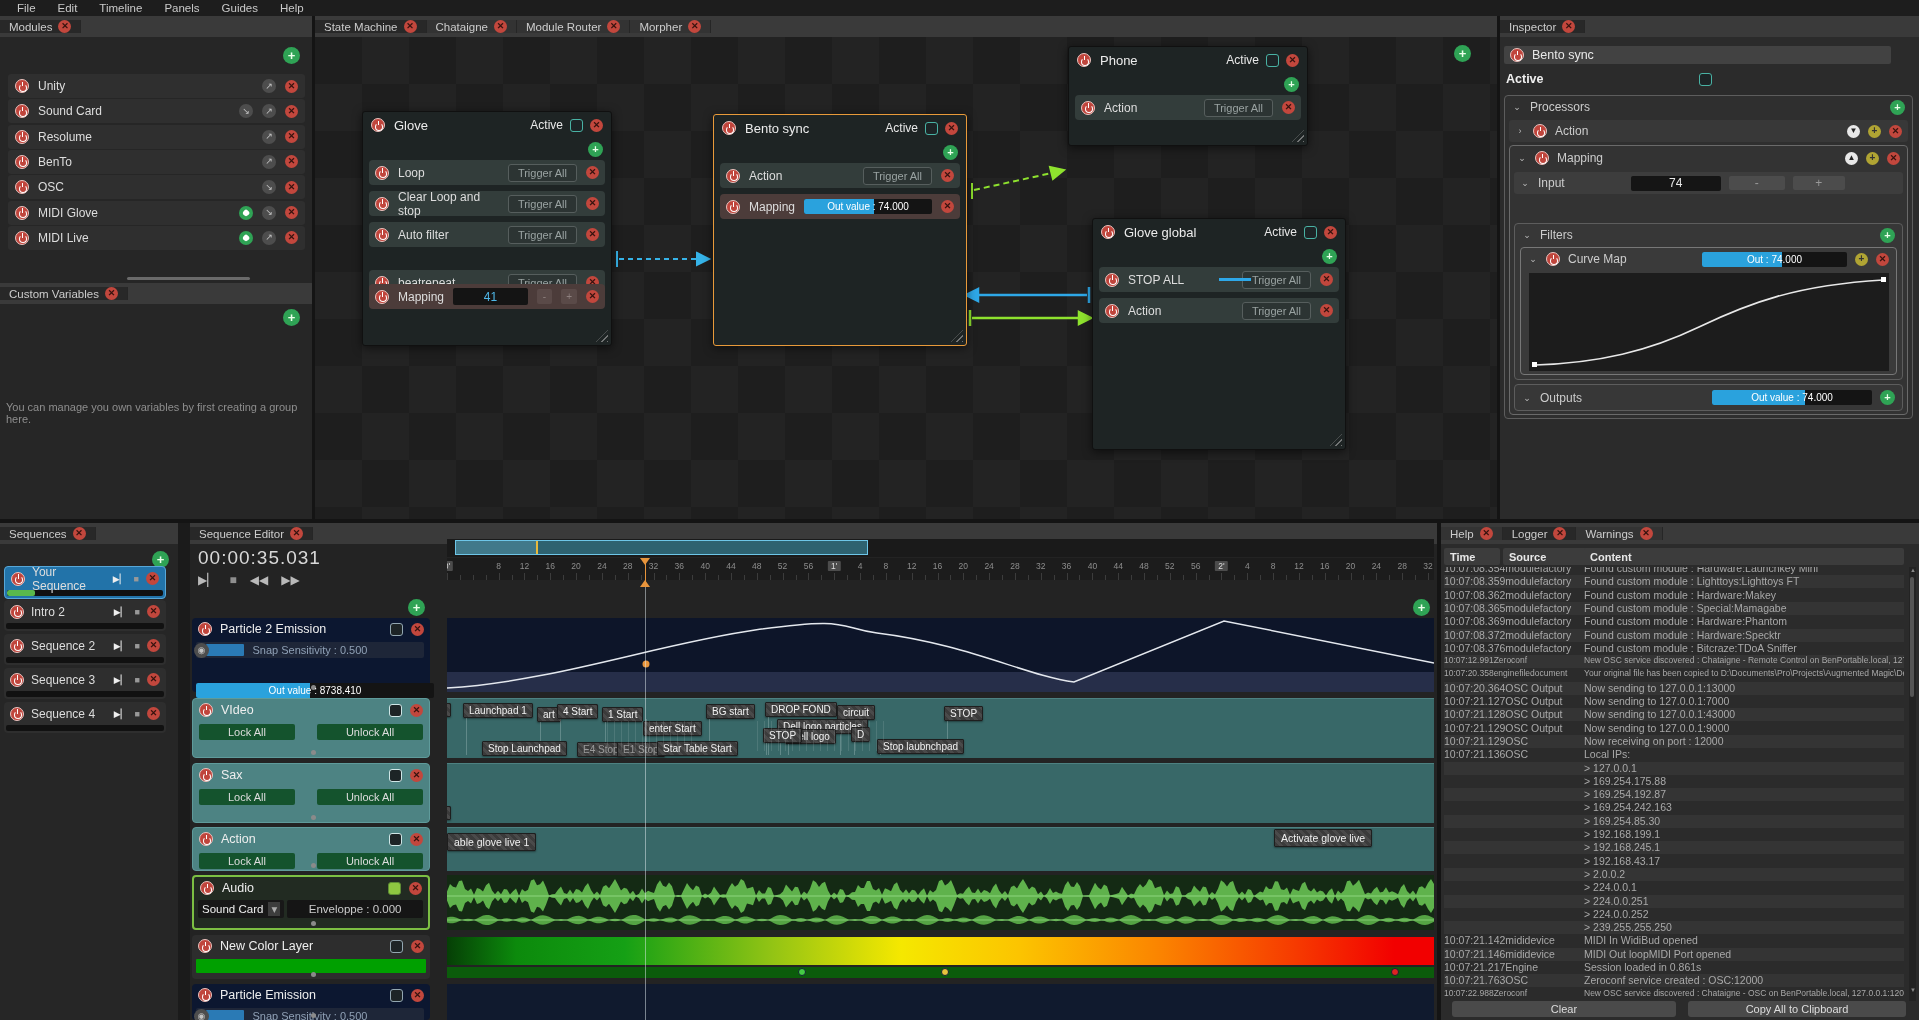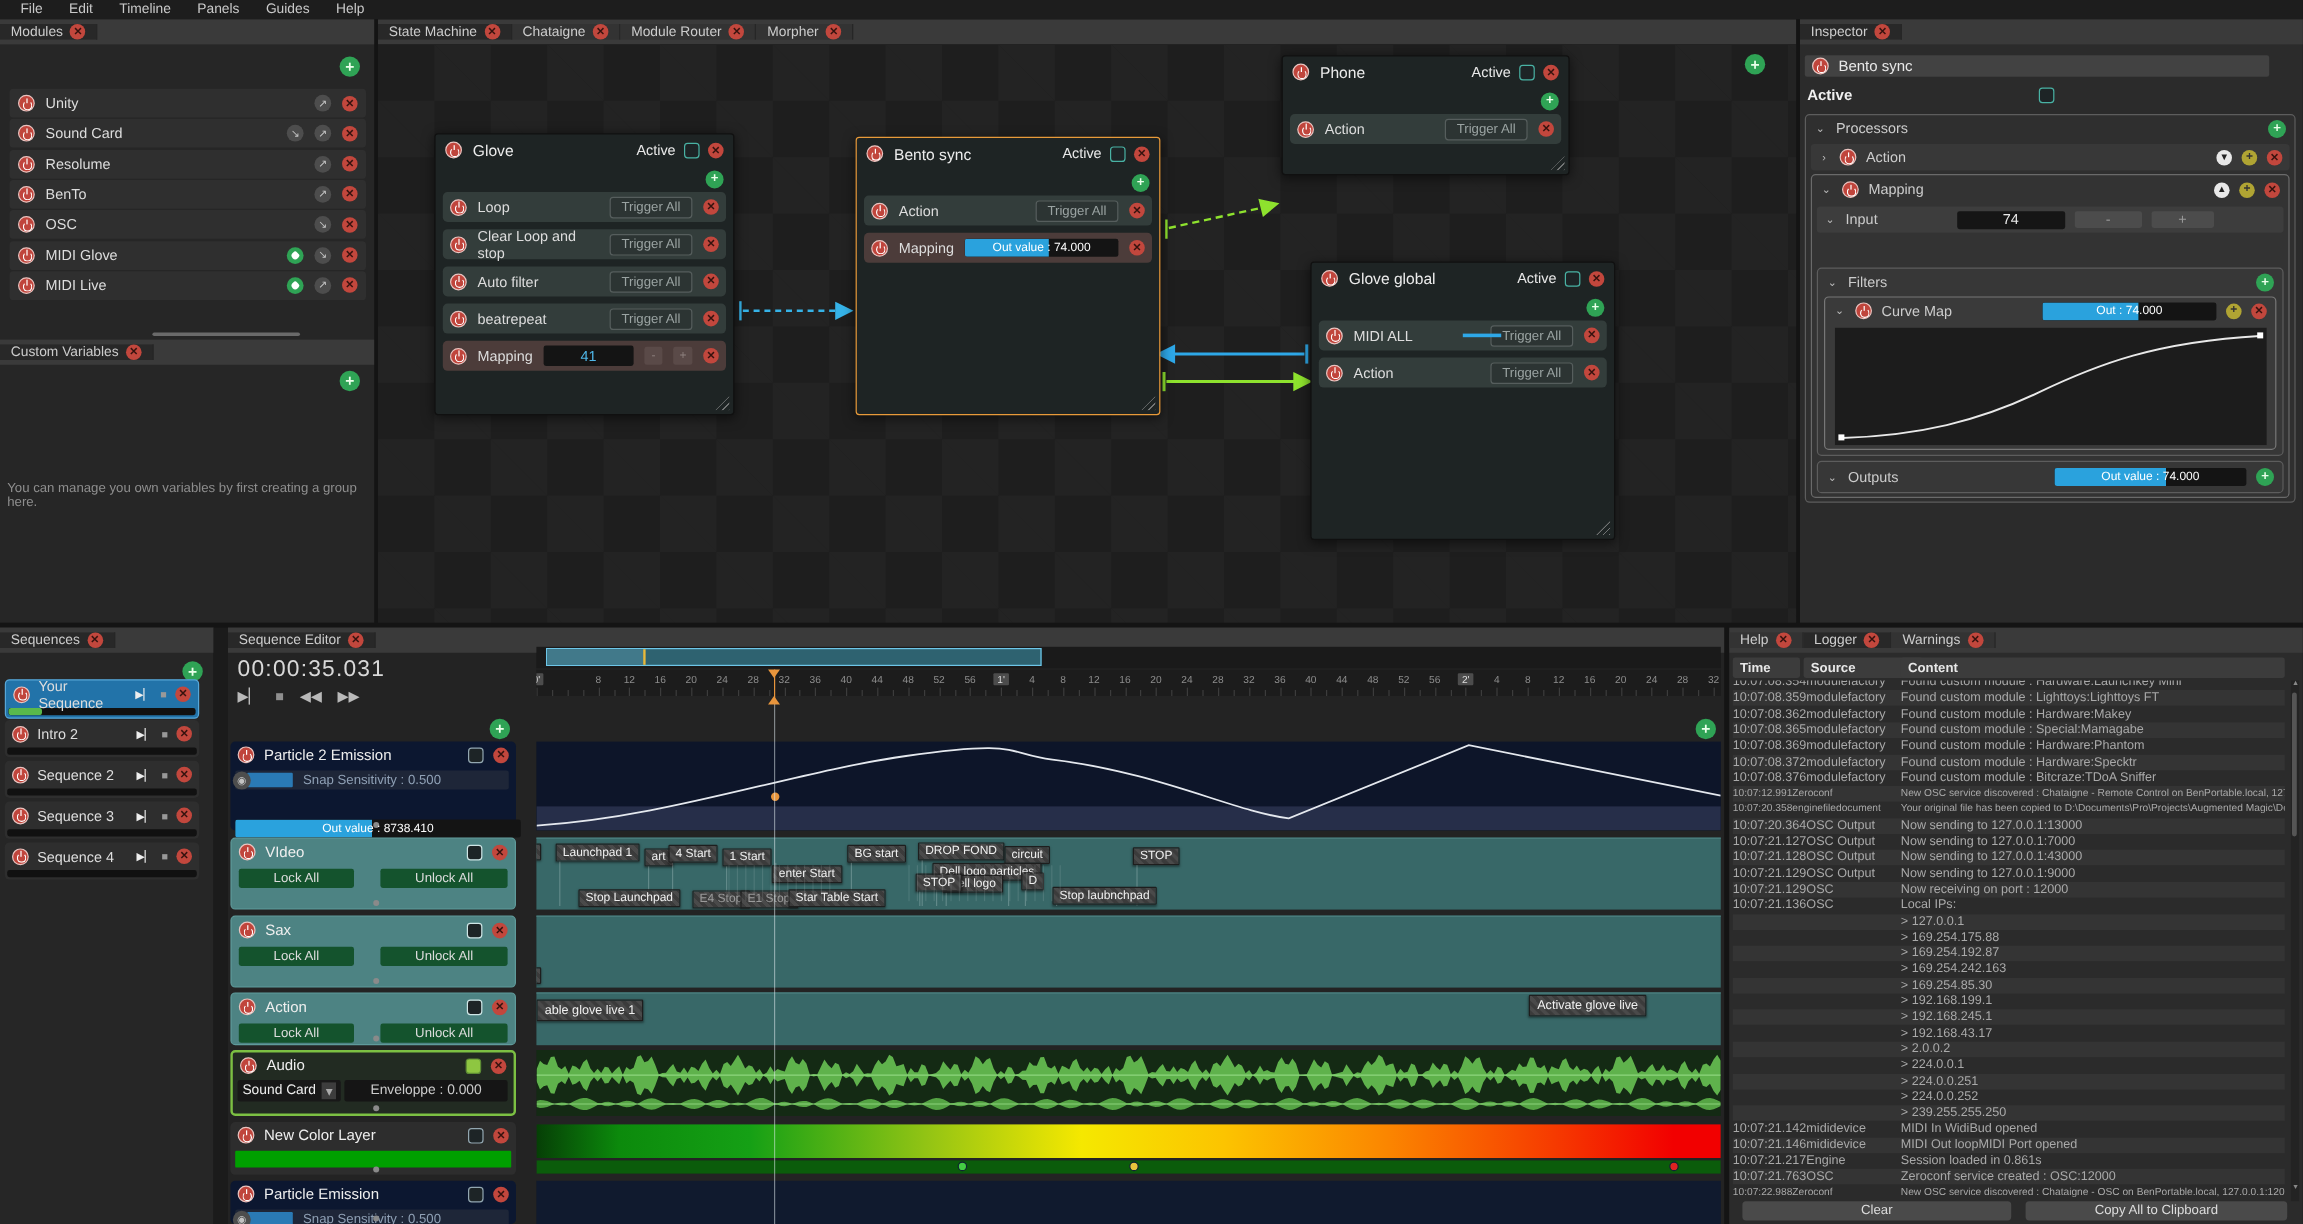--- a/index.html
+++ b/index.html
@@ -264,21 +264,21 @@
           <span>Clear Loop and stop</span>
           <span class="trig-btn">Trigger All</span>
           <span class="cic ic-x">✕</span>
         </div>
         <div class="node-row" style="top: 110px;">
           <span class="power"></span>
           <span>Auto filter</span>
           <span class="trig-btn">Trigger All</span>
           <span class="cic ic-x">✕</span>
         </div>
-        <div class="node-row" style="top: 141px;">
+        <div class="node-row" style="top: 158px;">
           <span class="power"></span>
           <span>beatrepeat</span>
           <span class="trig-btn">Trigger All</span>
           <span class="cic ic-x">✕</span>
         </div>
         <div class="node-row mapping" style="top: 172px;">
           <span class="power"></span>
           <span>Mapping</span>
           <span class="val-box">41</span>
           <span class="mini-btn">-</span>
@@ -340,21 +340,21 @@
           <span>Glove global</span>
           <span class="node-active">
             <span>Active</span>
             <span class="cb"></span>
             <span class="cic ic-x">✕</span>
           </span>
         </div>
         <span class="cic ic-plus-sm node-plus">+</span>
         <div class="node-row" style="top: 48px;">
           <span class="power"></span>
-          <span>MIDI ALL</span>
+          <span>STOP ALL</span>
           <div class="abs" style="left: 120px; top: 11px; width: 32px; height: 3px; background: rgb(46, 168, 232);"></div>
           <span class="trig-btn">Trigger All</span>
           <span class="cic ic-x">✕</span>
         </div>
         <div class="node-row" style="top: 79px;">
           <span class="power"></span>
           <span>Action</span>
           <span class="trig-btn">Trigger All</span>
           <span class="cic ic-x">✕</span>
         </div>

